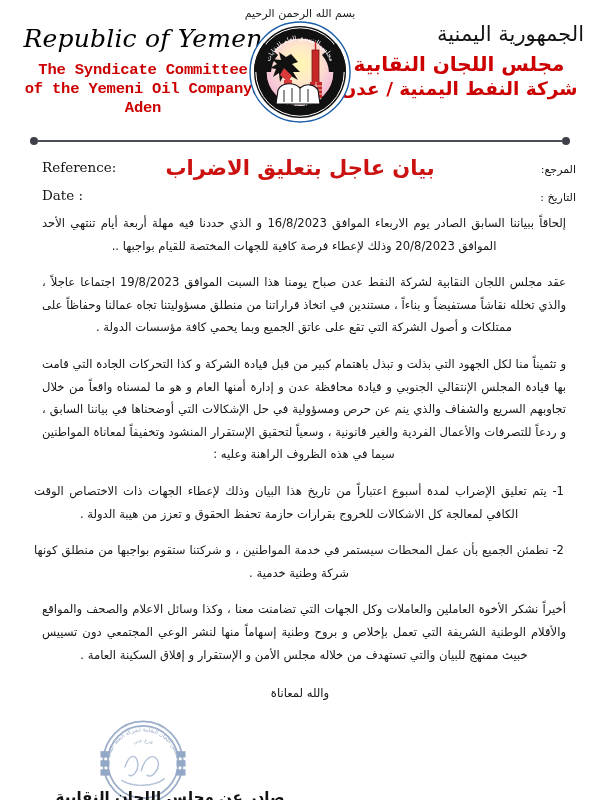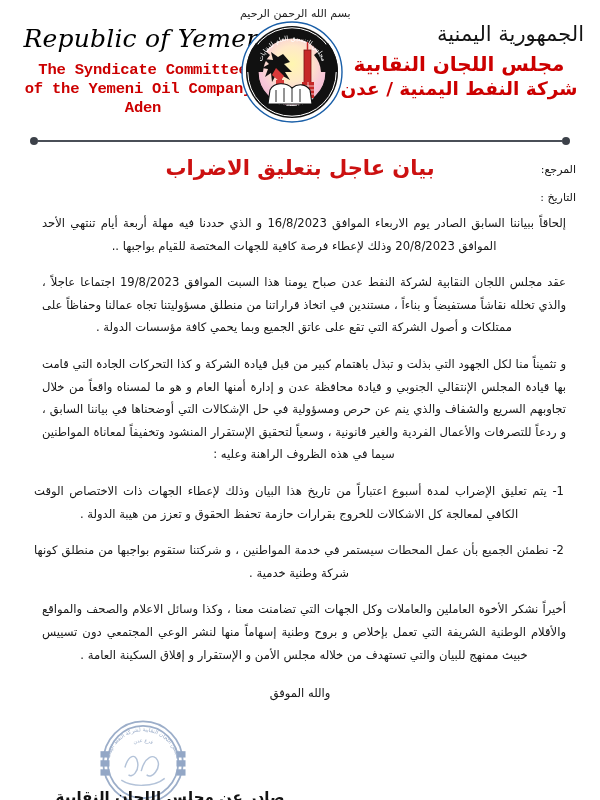--- a/index.html
+++ b/index.html
@@ -78,21 +78,21 @@
     line-height: 1.25;
   }
 
   
   .emblem-wrap {
     position: absolute;
     left: 50%;
     top: 8px;
     transform: translateX(-50%);
     width: 120px;
-    text-align: left;
+    text-align: center;
   }
   .basmala {
     font-size: 11px;
     color: #1a1a1a;
     direction: rtl;
     line-height: 1;
     margin-bottom: 1px;
   }
 
   
@@ -287,40 +287,44 @@
   </div>
 </div>
 
 <div class="divider">
   <div class="dot left"></div>
   <div class="bar"></div>
   <div class="dot right"></div>
 </div>
 
 <div class="meta-band">
+  <div class="meta-en">
+    <div>Reference:</div>
+    <div>Date :</div>
+  </div>
 
   <div class="doc-title">بيان عاجل بتعليق الاضراب</div>
 
   <div class="meta-ar">
     <div>المرجع:</div>
     <div>التاريخ :</div>
   </div>
 </div>
 
 <div class="body-ar">
   <p class="para">إلحاقاً ببياننا السابق الصادر يوم الاربعاء الموافق 16/8/2023 و الذي حددنا فيه مهلة أربعة أيام تنتهي الأحد الموافق 20/8/2023 وذلك لإعطاء فرصة كافية للجهات المختصة للقيام بواجبها ..</p>
   <p class="para">عقد مجلس اللجان النقابية لشركة النفط عدن  صباح يومنا هذا السبت الموافق 19/8/2023 اجتماعا عاجلاً ، والذي تخلله نقاشاً مستفيضاً و بناءاً ، مستندين في اتخاذ قراراتنا من منطلق مسؤوليتنا تجاه عمالنا وحفاظاً على ممتلكات و أصول الشركة التي تقع على عاتق الجميع وبما يحمي كافة مؤسسات الدولة .</p>
   <p class="para">و تثميناً منا لكل الجهود التي بذلت و تبذل باهتمام كبير من قبل قيادة الشركة و كذا التحركات الجادة التي قامت بها قيادة المجلس الإنتقالي الجنوبي و قيادة محافظة عدن و إدارة أمنها العام و هو ما لمسناه واقعاً من خلال تجاوبهم السريع والشفاف والذي ينم عن حرص ومسؤولية في حل الإشكالات التي أوضحناها في بياننا السابق ، و ردعاً للتصرفات والأعمال الفردية والغير قانونية ، وسعياً لتحقيق الإستقرار المنشود وتخفيفاً لمعاناة المواطنين سيما في هذه الظروف الراهنة وعليه :</p>
 
   <p class="list-item">1- يتم تعليق الإضراب لمدة أسبوع اعتباراً من تاريخ هذا البيان وذلك لإعطاء الجهات ذات الاختصاص الوقت الكافي لمعالجة كل الاشكالات للخروج بقرارات حازمة تحفظ الحقوق و تعزز من هيبة الدولة .</p>
   <p class="list-item">2- نطمئن الجميع بأن عمل المحطات سيستمر في خدمة المواطنين ، و شركتنا ستقوم بواجبها من منطلق كونها شركة وطنية خدمية .</p>
 
   <p class="para">أخيراً نشكر الأخوة العاملين والعاملات وكل الجهات التي تضامنت معنا ، وكذا وسائل الاعلام والصحف والمواقع والأقلام الوطنية الشريفة التي تعمل بإخلاص و بروح وطنية إسهاماً منها لنشر الوعي المجتمعي دون تسييس خبيث ممنهج للبيان والتي تستهدف من خلاله مجلس الأمن و الإستقرار و إقلاق السكينة العامة .</p>
 
-  <p class="closing">والله الموفق</p>
+  <p class="closing">والله لمعاناة</p>
 </div>
 
 <div class="sign-zone">
 
   <svg class="stamp" viewBox="0 0 120 105">
     <defs>
       <path id="stampArcTop" d="M 22,56 A 38,38 0 0 1 98,56" fill="none"></path>
       <path id="stampArcMid" d="M 34,56 A 26,26 0 0 1 86,56" fill="none"></path>
     </defs>
     <g fill="none" stroke="#7b93b8" stroke-width="2">

